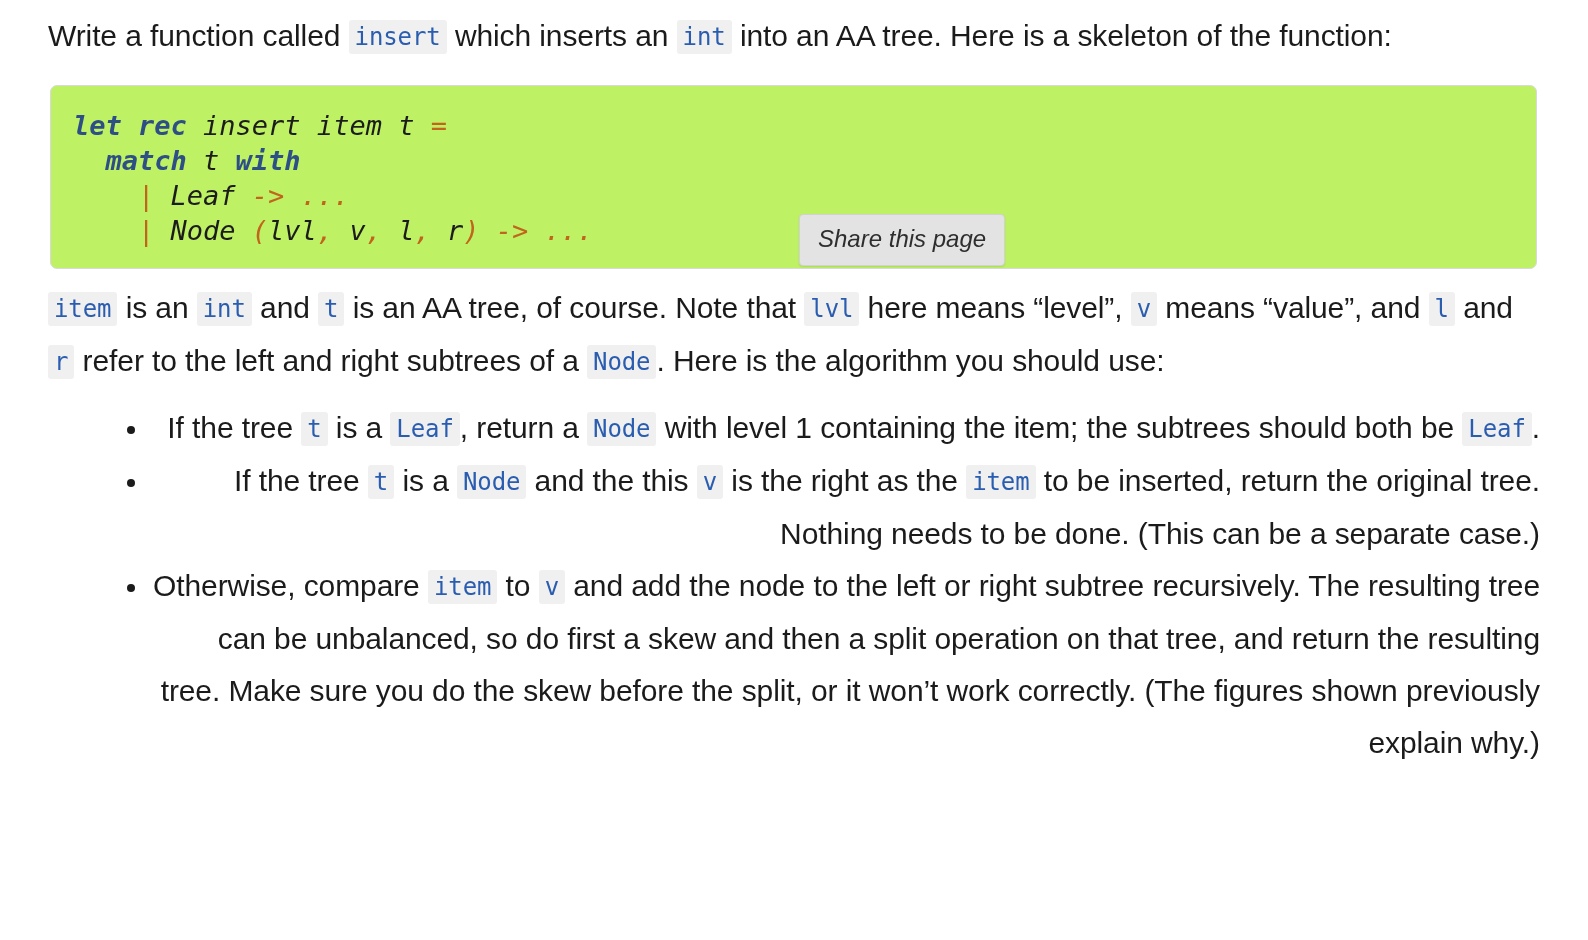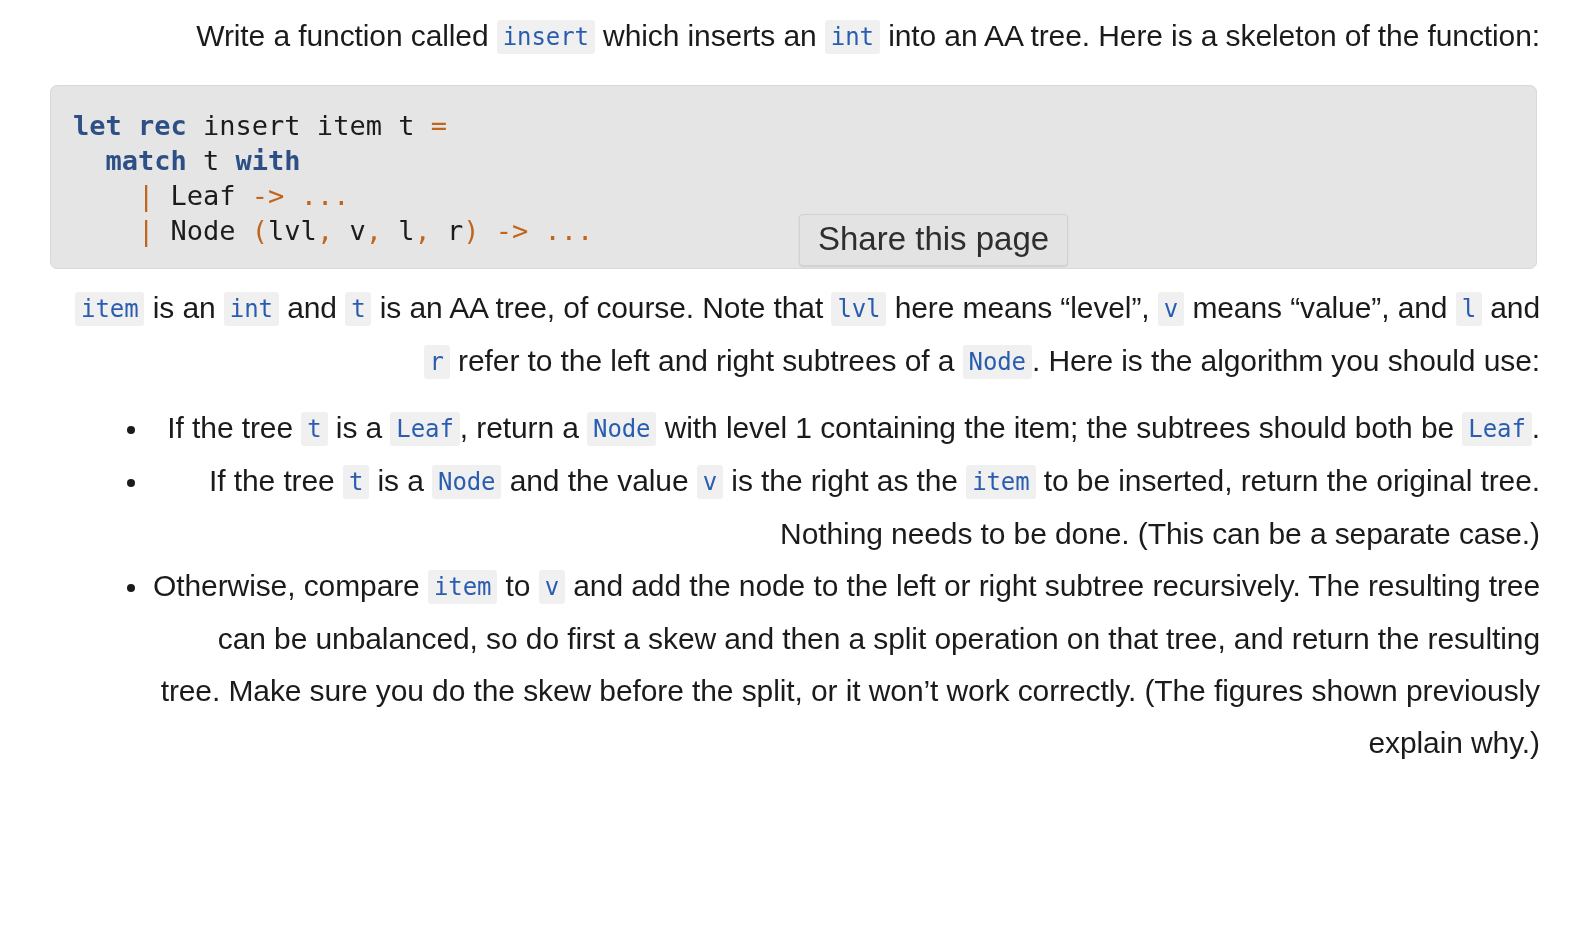--- a/index.html
+++ b/index.html
@@ -24,21 +24,20 @@
     padding: 0 48px;
   }
 
   
   .para {
     font-size: 30px;
     line-height: 51px;
     color: #1b1b1b;
     letter-spacing: -0.1px;
     margin: 0;
-    text-align: right;
   }
   .para.intro {
     padding-top: 10px;
   }
   .para.mid {
     padding-top: 13px;
   }
 
   
   code.inline {
@@ -51,24 +50,25 @@
     white-space: pre;
     vertical-align: 1px;
   }
 
   
   .codeblock {
     position: relative;
     margin: 22px 0 0 2px;
     width: 1487px;
     box-sizing: border-box;
-    background: #e5e5e5;
+    background: #bef264;
     border: 1px solid #d9d9d9;
     border-radius: 7px;
     padding: 22px 22px 20px 22px;
+    font-style: italic;
   }
   pre.code {
     margin: 0;
     font-family: "DejaVu Sans Mono", "Liberation Mono", monospace;
     font-size: 27px;
     line-height: 35px;
     color: #1c1c1c;
     white-space: pre;
   }
   .kw  { color: #2d4f85; font-weight: bold; }
@@ -77,21 +77,21 @@
 
   
   .share-tip {
     position: absolute;
     left: 748px;
     top: 128px;
     background: #e3e3e3;
     border: 1px solid #d2d2d2;
     border-radius: 4px;
     padding: 10px 18px 12px 18px;
-    font-size: 33px;
+    font-size: 24px;
     line-height: 28px;
     color: #2e2e2e;
     box-shadow: 0 1px 2px rgba(0,0,0,0.10);
     white-space: nowrap;
     cursor: pointer;
   }
 
   
   ul.steps {
     margin: 14px 0 0 0;
@@ -131,17 +131,17 @@
 <span class="id">    </span><span class="op">|</span><span class="id"> Leaf </span><span class="op">-&gt;</span><span class="id"> </span><span class="op">...</span>
 <span class="id">    </span><span class="op">|</span><span class="id"> Node </span><span class="op">(</span><span class="id">lvl</span><span class="op">,</span><span class="id"> v</span><span class="op">,</span><span class="id"> l</span><span class="op">,</span><span class="id"> r</span><span class="op">)</span><span class="id"> </span><span class="op">-&gt;</span><span class="id"> </span><span class="op">...</span></pre>
 
     <div class="share-tip"><span>Share this page</span></div>
   </div>
 
   <p class="para mid"><code class="inline">item</code><span> is an </span><code class="inline">int</code><span> and </span><code class="inline">t</code><span> is an AA tree, of course. Note that </span><code class="inline">lvl</code><span> here means “level”, </span><code class="inline">v</code><span> means “value”, and </span><code class="inline">l</code><span> and </span><code class="inline">r</code><span> refer to the left and right subtrees of a </span><code class="inline">Node</code><span>. Here is the algorithm you should use:</span></p>
 
   <ul class="steps">
     <li><span>If the tree </span><code class="inline">t</code><span> is a </span><code class="inline">Leaf</code><span>, return a </span><code class="inline">Node</code><span> with level 1 containing the item; the subtrees should both be </span><code class="inline">Leaf</code><span>.</span></li>
-    <li><span>If the tree </span><code class="inline">t</code><span> is a </span><code class="inline">Node</code><span> and the value </span><code class="inline">v</code><span> is the right as the </span><code class="inline">item</code><span> to be inserted, return the original tree. Nothing needs to be done. (This can be a separate case.)</span></li>
+    <li><span>If the tree </span><code class="inline">t</code><span> is a </span><code class="inline">Node</code><span> and the this </span><code class="inline">v</code><span> is the right as the </span><code class="inline">item</code><span> to be inserted, return the original tree. Nothing needs to be done. (This can be a separate case.)</span></li>
     <li><span>Otherwise, compare </span><code class="inline">item</code><span> to </span><code class="inline">v</code><span> and add the node to the left or right subtree recursively. The resulting tree can be unbalanced, so do first a skew and then a split operation on that tree, and return the resulting tree. Make sure you do the skew before the split, or it won’t work correctly. (The figures shown previously explain why.)</span></li>
   </ul>
 
 </div>
 
 </body></html>

